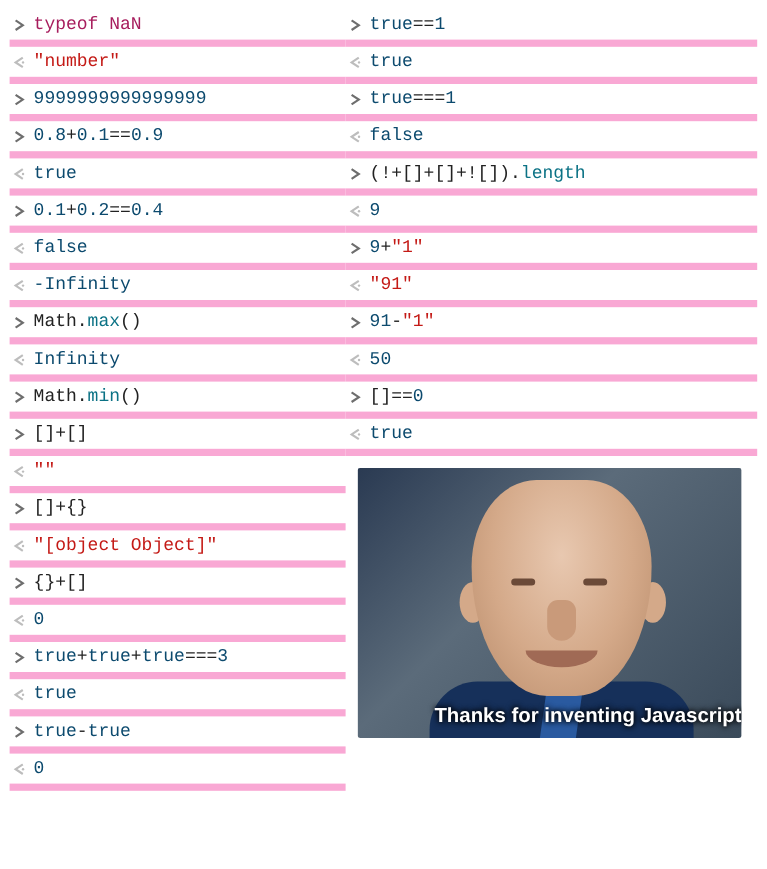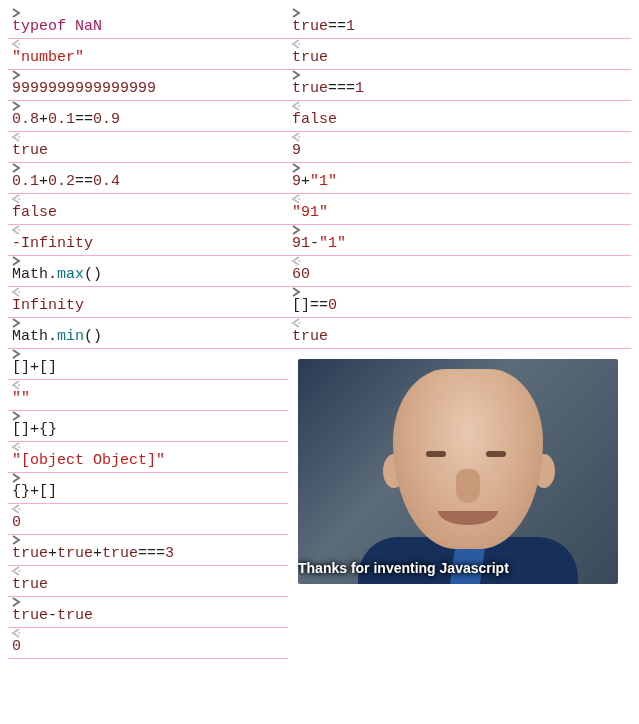--- a/index.html
+++ b/index.html
@@ -17,40 +17,39 @@
     gap: 0;
   }
   .col {
     display: flex;
     flex-direction: column;
   }
   .col-left { width: 280px; }
   .col-right { width: 343px; }
   .line {
     display: flex;
-    align-items: flex-start;
+    align-items: center;
     height: 31px;
-    border-bottom: 1px solid #f9a8d4;
+    border-bottom: 6px solid #f9a8d4;
     padding-left: 0;
-    flex-direction: column;
   }
   .chev {
     width: 16px;
     display: inline-flex;
     align-items: center;
     justify-content: center;
   }
   .chev svg { width: 10px; height: 10px; display: block; }
   .code {
     white-space: pre;
     padding-left: 4px;
   }
   
   .t-kw   { color: #a71d5d; }   
-  .t-num  { color: #7f1d1d; margin-top: 12px; }   
+  .t-num  { color: #0c4a6e; margin-top: 12px; }   
   .t-str  { color: #c41a16; }   
   .t-prop { color: #0b7285; }   
   .t-plain{ color: #222; }
   .photo {
     margin-top: 10px;
     margin-left: 10px;
     width: 320px;
     height: 225px;
     position: relative;
     overflow: hidden;
@@ -72,23 +71,23 @@
   .nose { position:absolute; left:158px; top:110px; width:24px; height:34px;
           background:#c99a7a; border-radius:12px 12px 16px 16px; }
   .mouth { position:absolute; left:140px; top:152px; width:60px; height:14px;
            background:#a06a55; border-radius:0 0 30px 30px / 0 0 14px 14px; }
   .shirt { position:absolute; left:60px; top:178px; width:220px; height:70px;
            background:#16305a; border-radius:40px 40px 0 0; }
   .lanyard { position:absolute; left:155px; top:178px; width:30px; height:50px;
              background:#2a5aa0; transform:skewX(-8deg); }
   .caption {
     position:absolute; left:0; right:0; bottom:8px;
-    text-align:left; color:#fff;
+    text-align:right; color:#fff;
     font-family: "Segoe UI", Arial, sans-serif;
-    font-size: 14px; font-weight:600;
+    font-size: 17px; font-weight:600;
     text-shadow: 0 0 4px #000, 0 0 6px #000;
   }
 </style>
 </head>
 <body>
 
 <div class="columns">
   <div class="col col-left" id="col-left">
       <div class="line">
         <span class="chev">
@@ -301,20 +300,28 @@
             <svg viewBox="0 0 10 10">
               <path d="M8 1 L2 5 L8 9" fill="none" stroke="#bdbdbd" stroke-width="1.8"></path>
               <circle cx="8.2" cy="5" r="1" fill="#bdbdbd"></circle>
             </svg>
           </span>
           <span class="code"><span class="t-num">false</span></span>
         </div>
         <div class="line">
           <span class="chev">
             <svg viewBox="0 0 10 10">
+              <path d="M2 1 L8 5 L2 9" fill="none" stroke="#6e6e6e" stroke-width="1.8"></path>
+            </svg>
+          </span>
+          <span class="code"><span class="t-plain">(!+[]+[]+![]).</span><span class="t-prop">length</span></span>
+        </div>
+        <div class="line">
+          <span class="chev">
+            <svg viewBox="0 0 10 10">
               <path d="M8 1 L2 5 L8 9" fill="none" stroke="#bdbdbd" stroke-width="1.8"></path>
               <circle cx="8.2" cy="5" r="1" fill="#bdbdbd"></circle>
             </svg>
           </span>
           <span class="code"><span class="t-num">9</span></span>
         </div>
         <div class="line">
           <span class="chev">
             <svg viewBox="0 0 10 10">
               <path d="M2 1 L8 5 L2 9" fill="none" stroke="#6e6e6e" stroke-width="1.8"></path>
@@ -339,21 +346,21 @@
           </span>
           <span class="code"><span class="t-num">91</span><span class="t-plain">-</span><span class="t-str">"1"</span></span>
         </div>
         <div class="line">
           <span class="chev">
             <svg viewBox="0 0 10 10">
               <path d="M8 1 L2 5 L8 9" fill="none" stroke="#bdbdbd" stroke-width="1.8"></path>
               <circle cx="8.2" cy="5" r="1" fill="#bdbdbd"></circle>
             </svg>
           </span>
-          <span class="code"><span class="t-num">60</span></span>
+          <span class="code"><span class="t-num">50</span></span>
         </div>
         <div class="line">
           <span class="chev">
             <svg viewBox="0 0 10 10">
               <path d="M2 1 L8 5 L2 9" fill="none" stroke="#6e6e6e" stroke-width="1.8"></path>
             </svg>
           </span>
           <span class="code"><span class="t-plain">[]==</span><span class="t-num">0</span></span>
         </div>
         <div class="line">

